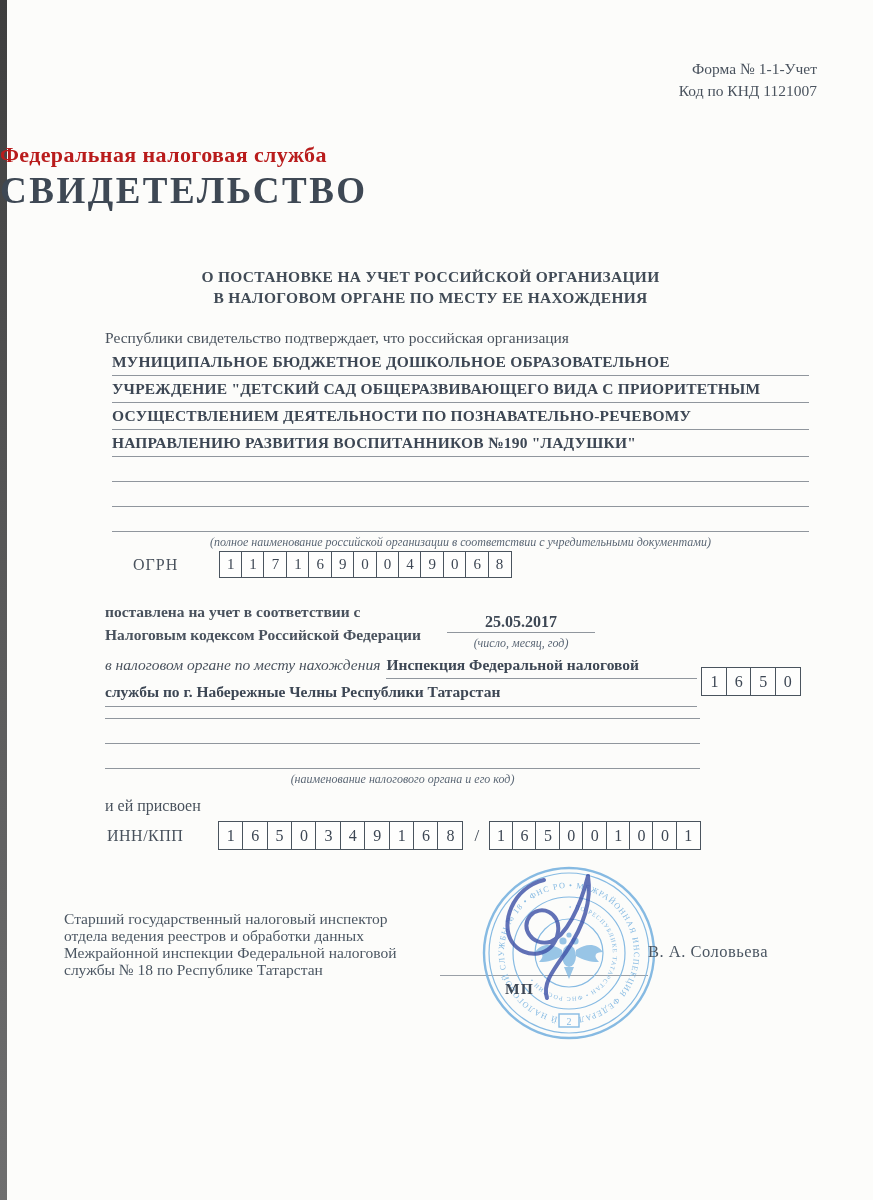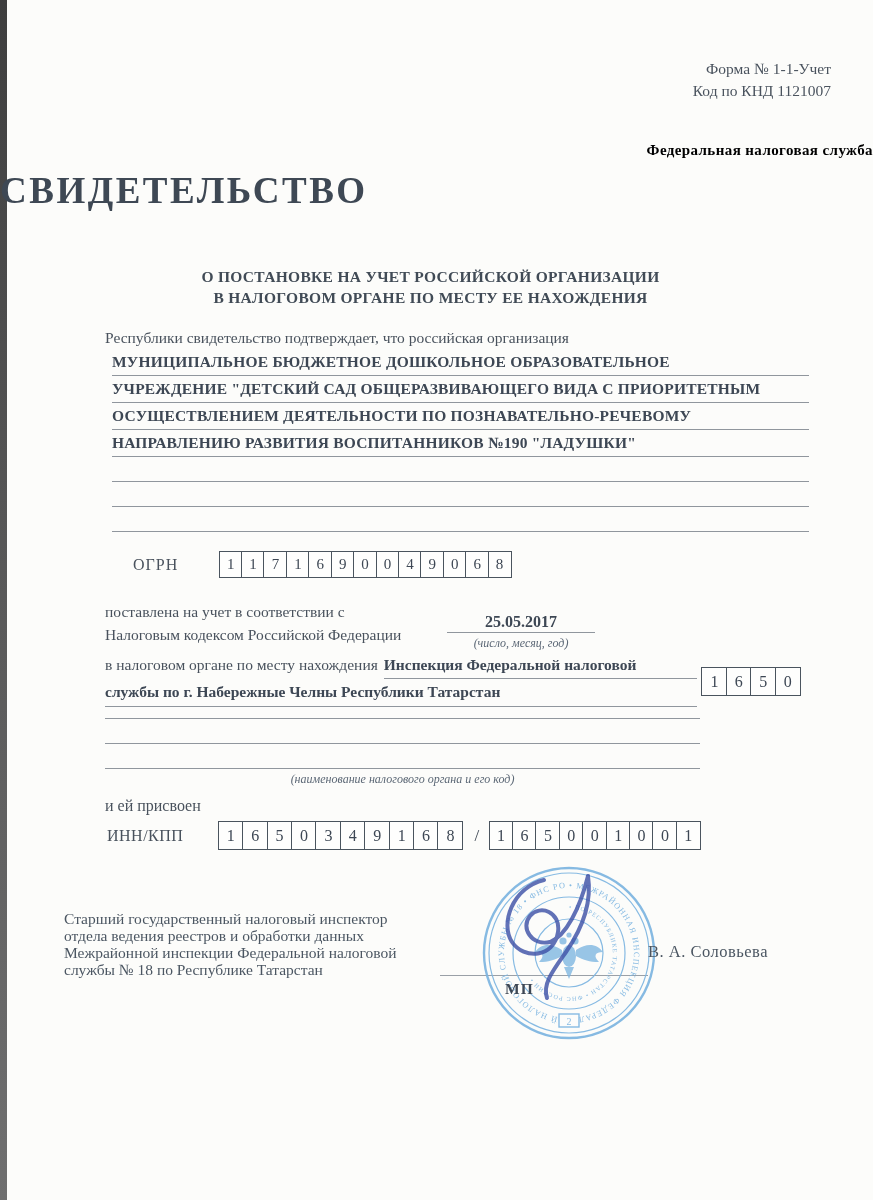--- a/index.html
+++ b/index.html
@@ -7,26 +7,26 @@
     position:relative; width:873px; height:1200px;
     background:#fcfcfa; overflow:hidden;
     font-family:"Liberation Serif","DejaVu Serif",serif;
     color:#49525d;
   }
   .edge-strip {
     position:absolute; left:0; top:0; width:7px; height:100%;
     background:linear-gradient(180deg,#3e3e3e 0%,#575757 45%,#6f6f6f 100%);
   }
   .form-ref {
-    position:absolute; top:58px; right:42px; text-align:right;
+    position:absolute; top:58px; right:56px; text-align:right;
     font-size:15.5px; line-height:22px; color:#4a535e;
   }
   .agency {
-    position:absolute; top:142px; left:0; right:0; text-align:right;
-    font-weight:bold; font-size:15px; color:#000000; letter-spacing:.4px;
+    position:absolute; top:142px; left:0; right:0; text-align:left;
+    font-weight:bold; font-size:22px; color:#b91c1c; letter-spacing:.4px;
   }
   .doc-title {
     position:absolute; top:169px; left:0; right:0; 
     font-weight:bold; font-size:37px; letter-spacing:2.5px; color:#3e4854;
   }
   .subtitle {
     position:absolute; top:266px; left:0; right:12px; text-align:center;
     font-weight:bold; font-size:15.5px; line-height:21px; color:#414b56;
     letter-spacing:.3px;
   }
@@ -45,29 +45,29 @@
   .ogrn-row { position:absolute; left:133px; top:551px; display:flex; align-items:center; }
   .ogrn-label { font-size:16px; letter-spacing:1px; margin-right:42px; }
   .cells { display:flex; }
   .cell {
     width:24px; height:27px; border:1.6px solid #4a545e; margin-left:-1.6px;
     display:flex; align-items:center; justify-content:center;
     font-size:15px; color:#3d4754; background:#fefefd; box-sizing:border-box;
   }
   .cell.big { width:26px; height:29px; font-size:16px; }
   .cell.kpp { width:25px; height:29px; font-size:16px; }
-  .para1 { position:absolute; left:105px; top:600px; font-size:15.5px; line-height:23px; }
+  .para1 { position:absolute; left:105px; top:600px; font-size:15.5px; line-height:23px;font-weight:bold; }
   .date-field { position:absolute; left:447px; top:613px; width:148px; text-align:center; }
   .date-value {
     font-weight:bold; font-size:16px; color:#3d4754;
     border-bottom:1px solid #90969d; padding-bottom:1px;
   }
   .authority { position:absolute; left:105px; top:652px; width:592px; font-size:15.5px; }
   .a-line1 { display:flex; height:27px; align-items:baseline; line-height:26px; }
-  .a-prefix { white-space:pre; }
+  .a-prefix { white-space:pre;font-style:italic; }
   .a-fill {
     flex:1; margin-left:6px; border-bottom:1px solid #90969d;
     font-weight:bold; color:#3d4754; line-height:26px; white-space:nowrap;
   }
   .a-line2 {
     height:27px; line-height:26px; border-bottom:1px solid #90969d;
     font-weight:bold; color:#3d4754; white-space:nowrap;
   }
   .code-cells { position:absolute; left:703px; top:667px; }
   .blank-block { position:absolute; left:105px; top:694px; width:595px; }
@@ -117,20 +117,21 @@
   <div class="intro">Республики свидетельство подтверждает, что российская организация</div>
 
   <div class="org-block">
     <div class="org-line">МУНИЦИПАЛЬНОЕ БЮДЖЕТНОЕ ДОШКОЛЬНОЕ ОБРАЗОВАТЕЛЬНОЕ</div>
     <div class="org-line">УЧРЕЖДЕНИЕ "ДЕТСКИЙ САД ОБЩЕРАЗВИВАЮЩЕГО ВИДА С ПРИОРИТЕТНЫМ</div>
     <div class="org-line">ОСУЩЕСТВЛЕНИЕМ ДЕЯТЕЛЬНОСТИ ПО ПОЗНАВАТЕЛЬНО-РЕЧЕВОМУ</div>
     <div class="org-line">НАПРАВЛЕНИЮ РАЗВИТИЯ ВОСПИТАННИКОВ №190 "ЛАДУШКИ"</div>
     <div class="blank-line"></div>
     <div class="blank-line"></div>
     <div class="blank-line"></div>
+    <div class="field-caption">(полное наименование российской организации в соответствии с учредительными документами)</div>
   </div>
 
   <div class="ogrn-row">
     <span class="ogrn-label">ОГРН</span>
     <span class="cells">
         <span class="cell">1</span>
         <span class="cell">1</span>
         <span class="cell">7</span>
         <span class="cell">1</span>
         <span class="cell">6</span>

